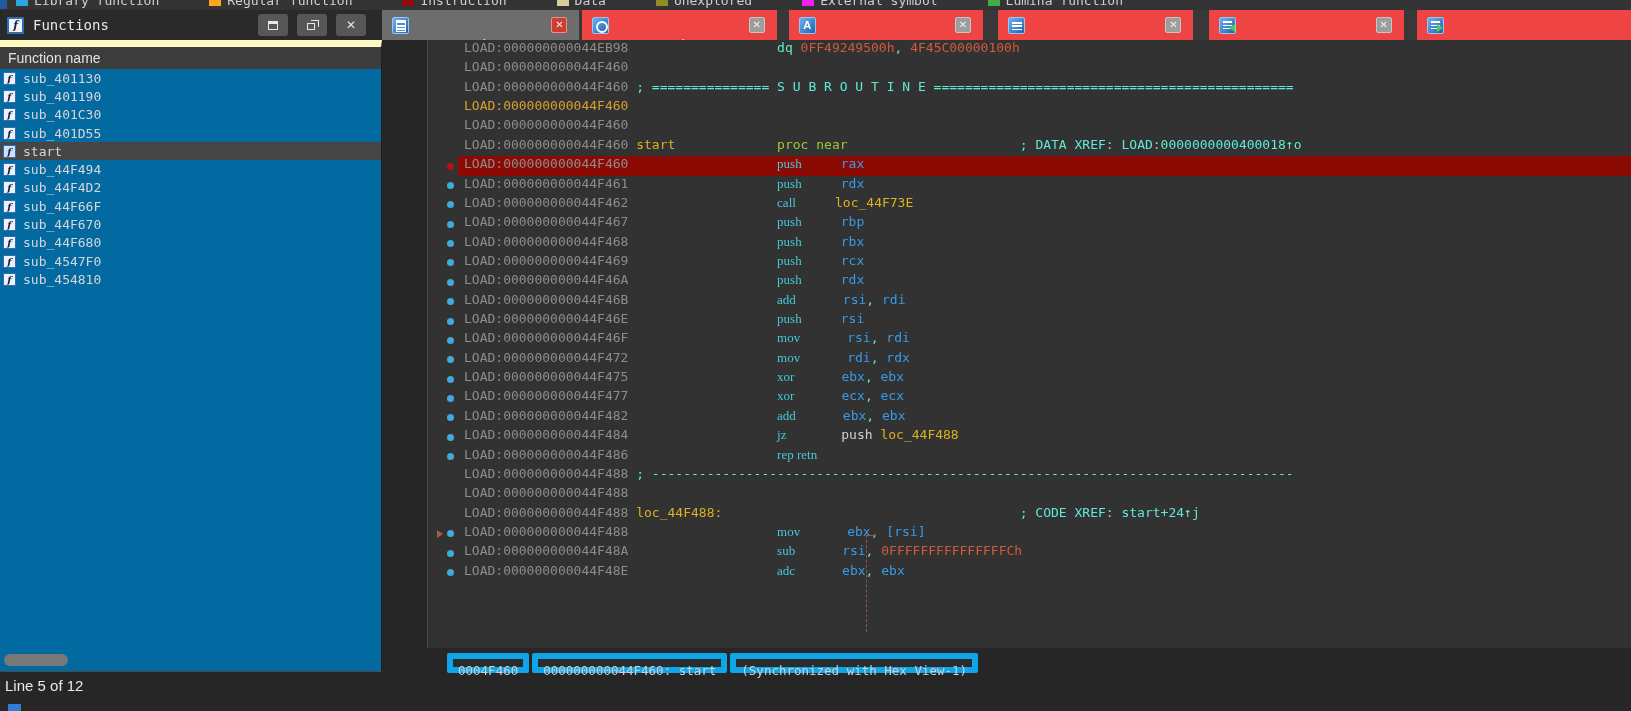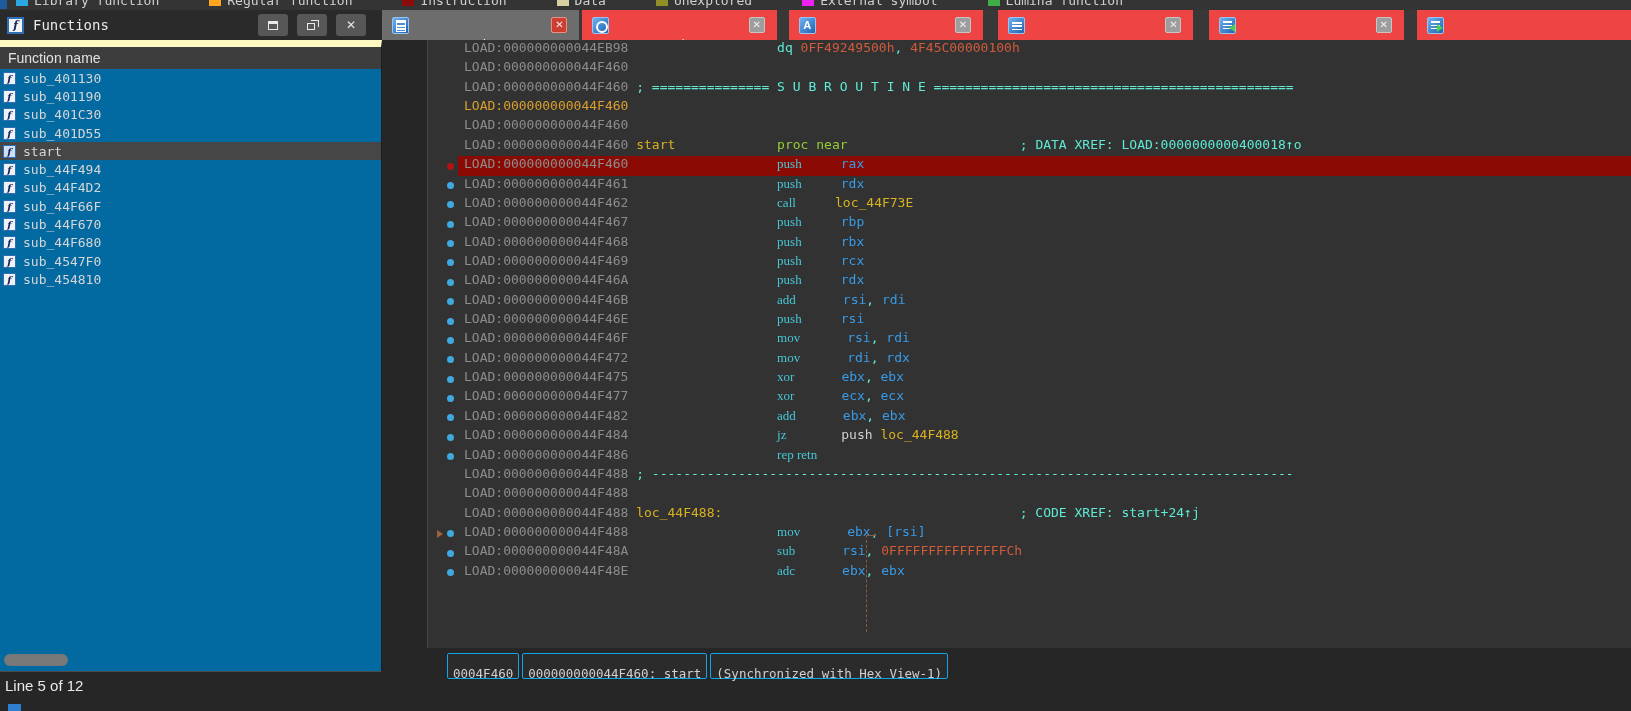--- a/index.html
+++ b/index.html
@@ -95,21 +95,21 @@
   .s-ah  { color:#dc9f2b; } 
   .s-g   { color:#5eead4; } 
   .s-mn  { color:#46c7d8;font-family:Liberation Serif, serif; } 
   .s-reg { color:#379be8; } 
   .s-name{ color:#d9b220; } 
   .s-kw  { color:#97cd34; } 
   .s-imm { color:#cf5b3d; } 
   .s-d   { color:#cfcfcf; } 
 
   .disasm-status { position:absolute; left:447px; top:653px; display:flex; gap:3px; }
-  .status-box { border:1px solid #0ea5e9; border-radius:2px; padding:12px 5px; height:20px; line-height:18px;
+  .status-box { border:6px solid #0ea5e9; border-radius:2px; padding:4px 5px; height:20px; line-height:18px;
                 font:12.5px "DejaVu Sans Mono", monospace; color:#d0d0d0; background:#2b2b2b; white-space:pre; }
 </style>
 </head>
 <body>
 
 <div class="legend-bar">
   <div class="legend-inner">
       <span class="legend-item">
         <span class="legend-swatch" style="background: rgb(43, 168, 224);"></span>
         <span class="legend-label">Library function</span>

